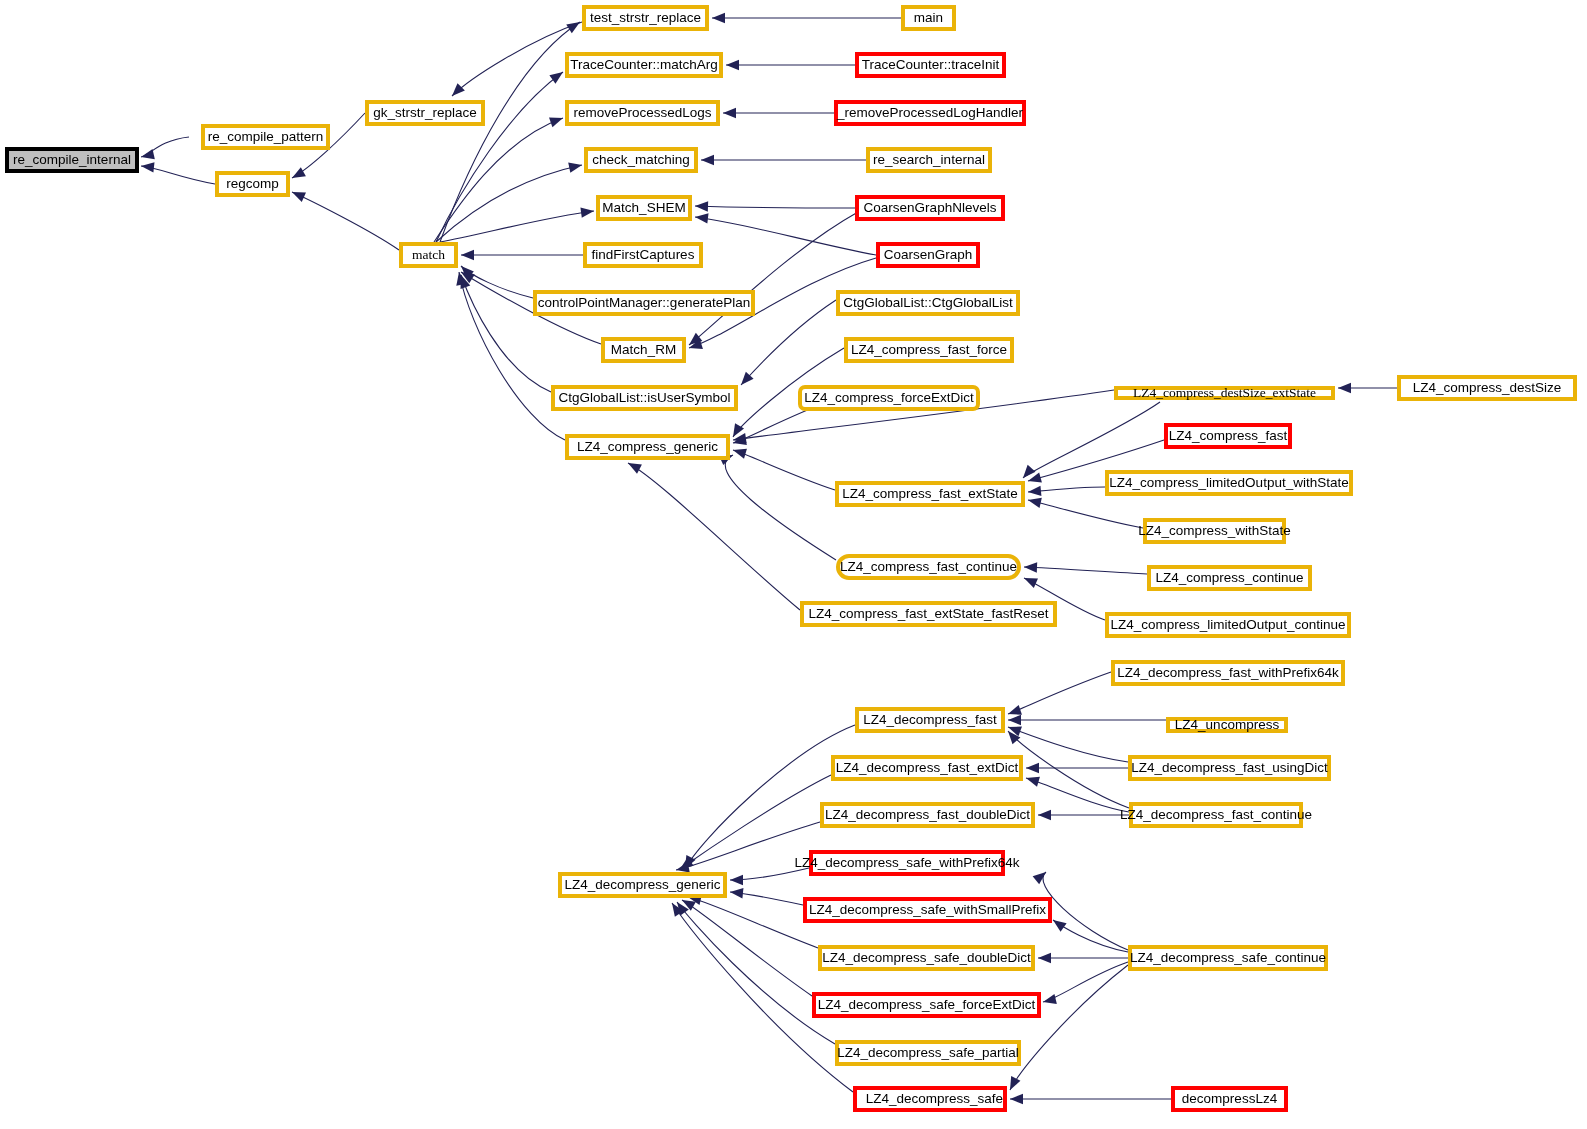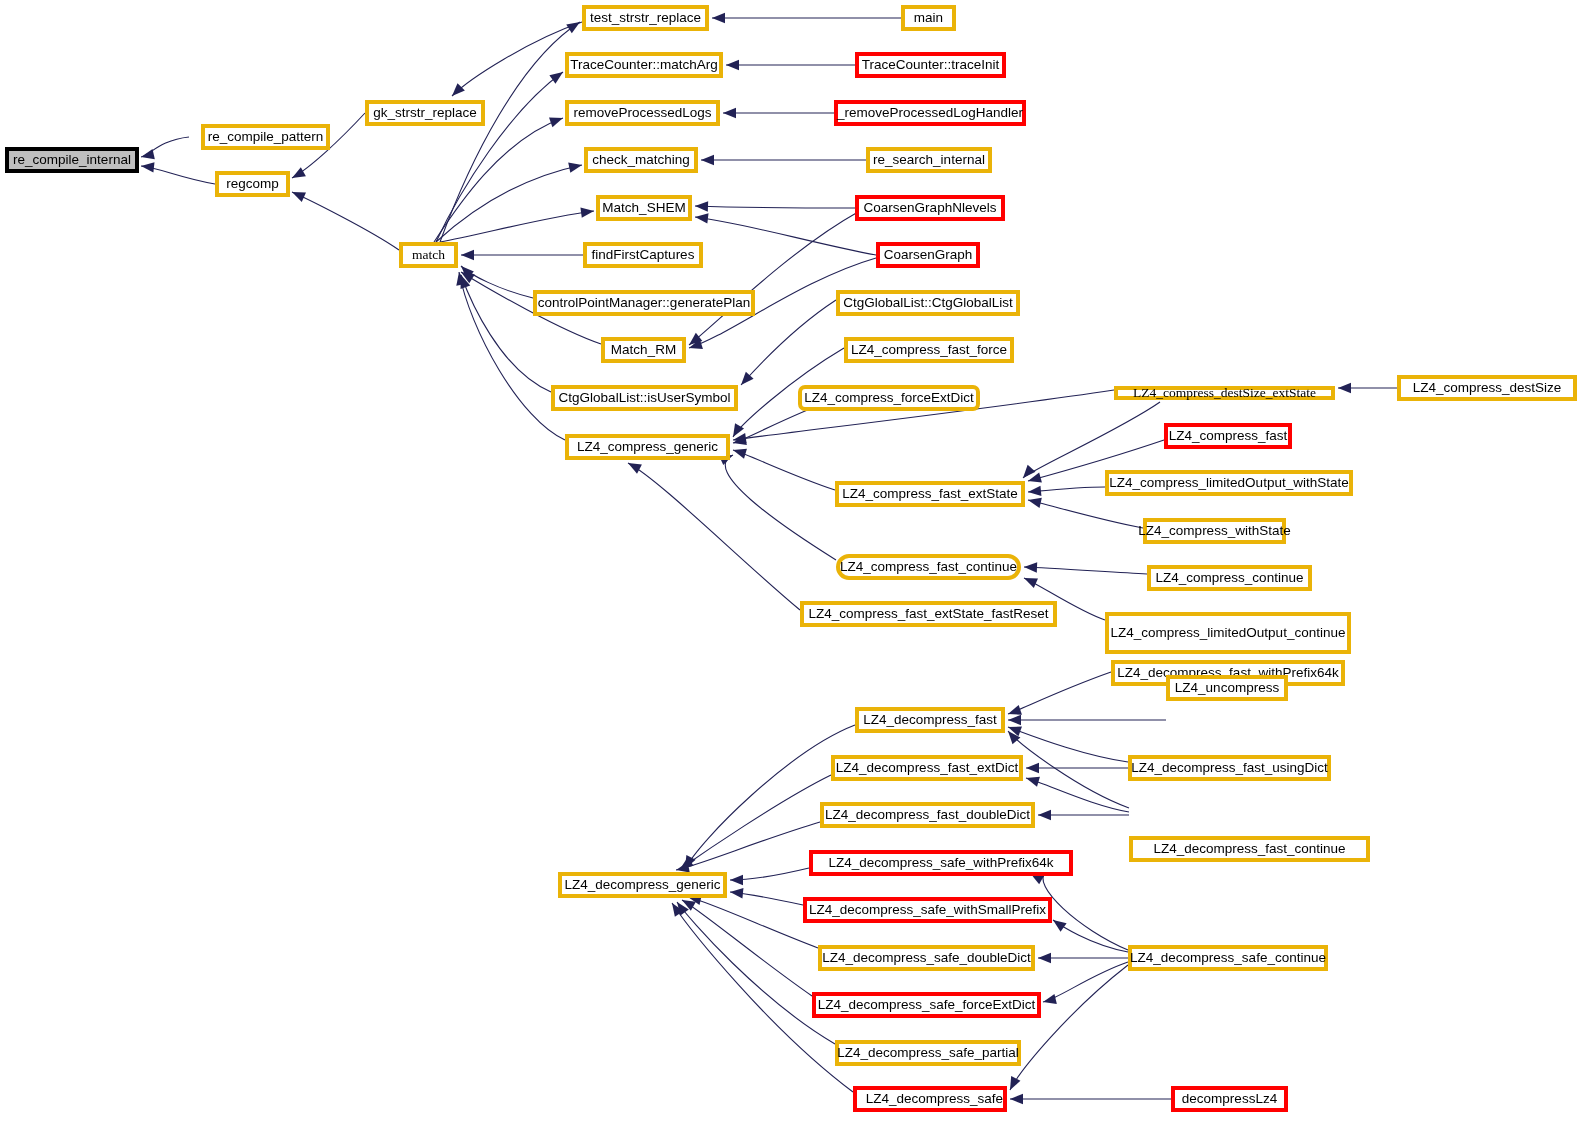--- a/index.html
+++ b/index.html
@@ -230,45 +230,45 @@
       </div>
       <div class="node" style="left: 836px; top: 554px; width: 185px; height: 26px; border-radius: 13px;">
         <span>LZ4_compress_fast_continue</span>
       </div>
       <div class="node" style="left: 1147px; top: 565px; width: 165px; height: 26px;">
         <span>LZ4_compress_continue</span>
       </div>
       <div class="node" style="left: 800px; top: 601px; width: 257px; height: 26px;">
         <span>LZ4_compress_fast_extState_fastReset</span>
       </div>
-      <div class="node" style="left: 1105px; top: 612px; width: 246px; height: 42px;">
+      <div class="node" style="left: 1105px; top: 612px; width: 246px; height: 26px;">
         <span>LZ4_compress_limitedOutput_continue</span>
       </div>
       <div class="node" style="left: 1111px; top: 660px; width: 234px; height: 26px;">
         <span>LZ4_decompress_fast_withPrefix64k</span>
       </div>
       <div class="node" style="left: 855px; top: 707px; width: 150px; height: 26px;">
         <span>LZ4_decompress_fast</span>
       </div>
-      <div class="node" style="left: 1166px; top: 675px; width: 122px; height: 26px;">
+      <div class="node" style="left: 1166px; top: 717px; width: 122px; height: 16px;">
         <span>LZ4_uncompress</span>
       </div>
       <div class="node" style="left: 831px; top: 755px; width: 192px; height: 26px;">
         <span>LZ4_decompress_fast_extDict</span>
       </div>
       <div class="node" style="left: 1128px; top: 755px; width: 203px; height: 26px;">
         <span>LZ4_decompress_fast_usingDict</span>
       </div>
       <div class="node" style="left: 820px; top: 802px; width: 215px; height: 26px;">
         <span>LZ4_decompress_fast_doubleDict</span>
       </div>
-      <div class="node" style="left: 1129px; top: 802px; width: 241px; height: 26px; margin-top: 34px;">
+      <div class="node" style="left: 1129px; top: 802px; width: 174px; height: 26px;">
         <span>LZ4_decompress_fast_continue</span>
       </div>
-      <div class="node red" style="left: 809px; top: 850px; width: 264px; height: 26px;">
+      <div class="node red" style="left: 809px; top: 850px; width: 196px; height: 26px;">
         <span>LZ4_decompress_safe_withPrefix64k</span>
       </div>
       <div class="node" style="left: 558px; top: 872px; width: 169px; height: 26px;">
         <span>LZ4_decompress_generic</span>
       </div>
       <div class="node red" style="left: 803px; top: 897px; width: 249px; height: 26px;">
         <span>LZ4_decompress_safe_withSmallPrefix</span>
       </div>
       <div class="node" style="left: 818px; top: 945px; width: 217px; height: 26px;">
         <span>LZ4_decompress_safe_doubleDict</span>

